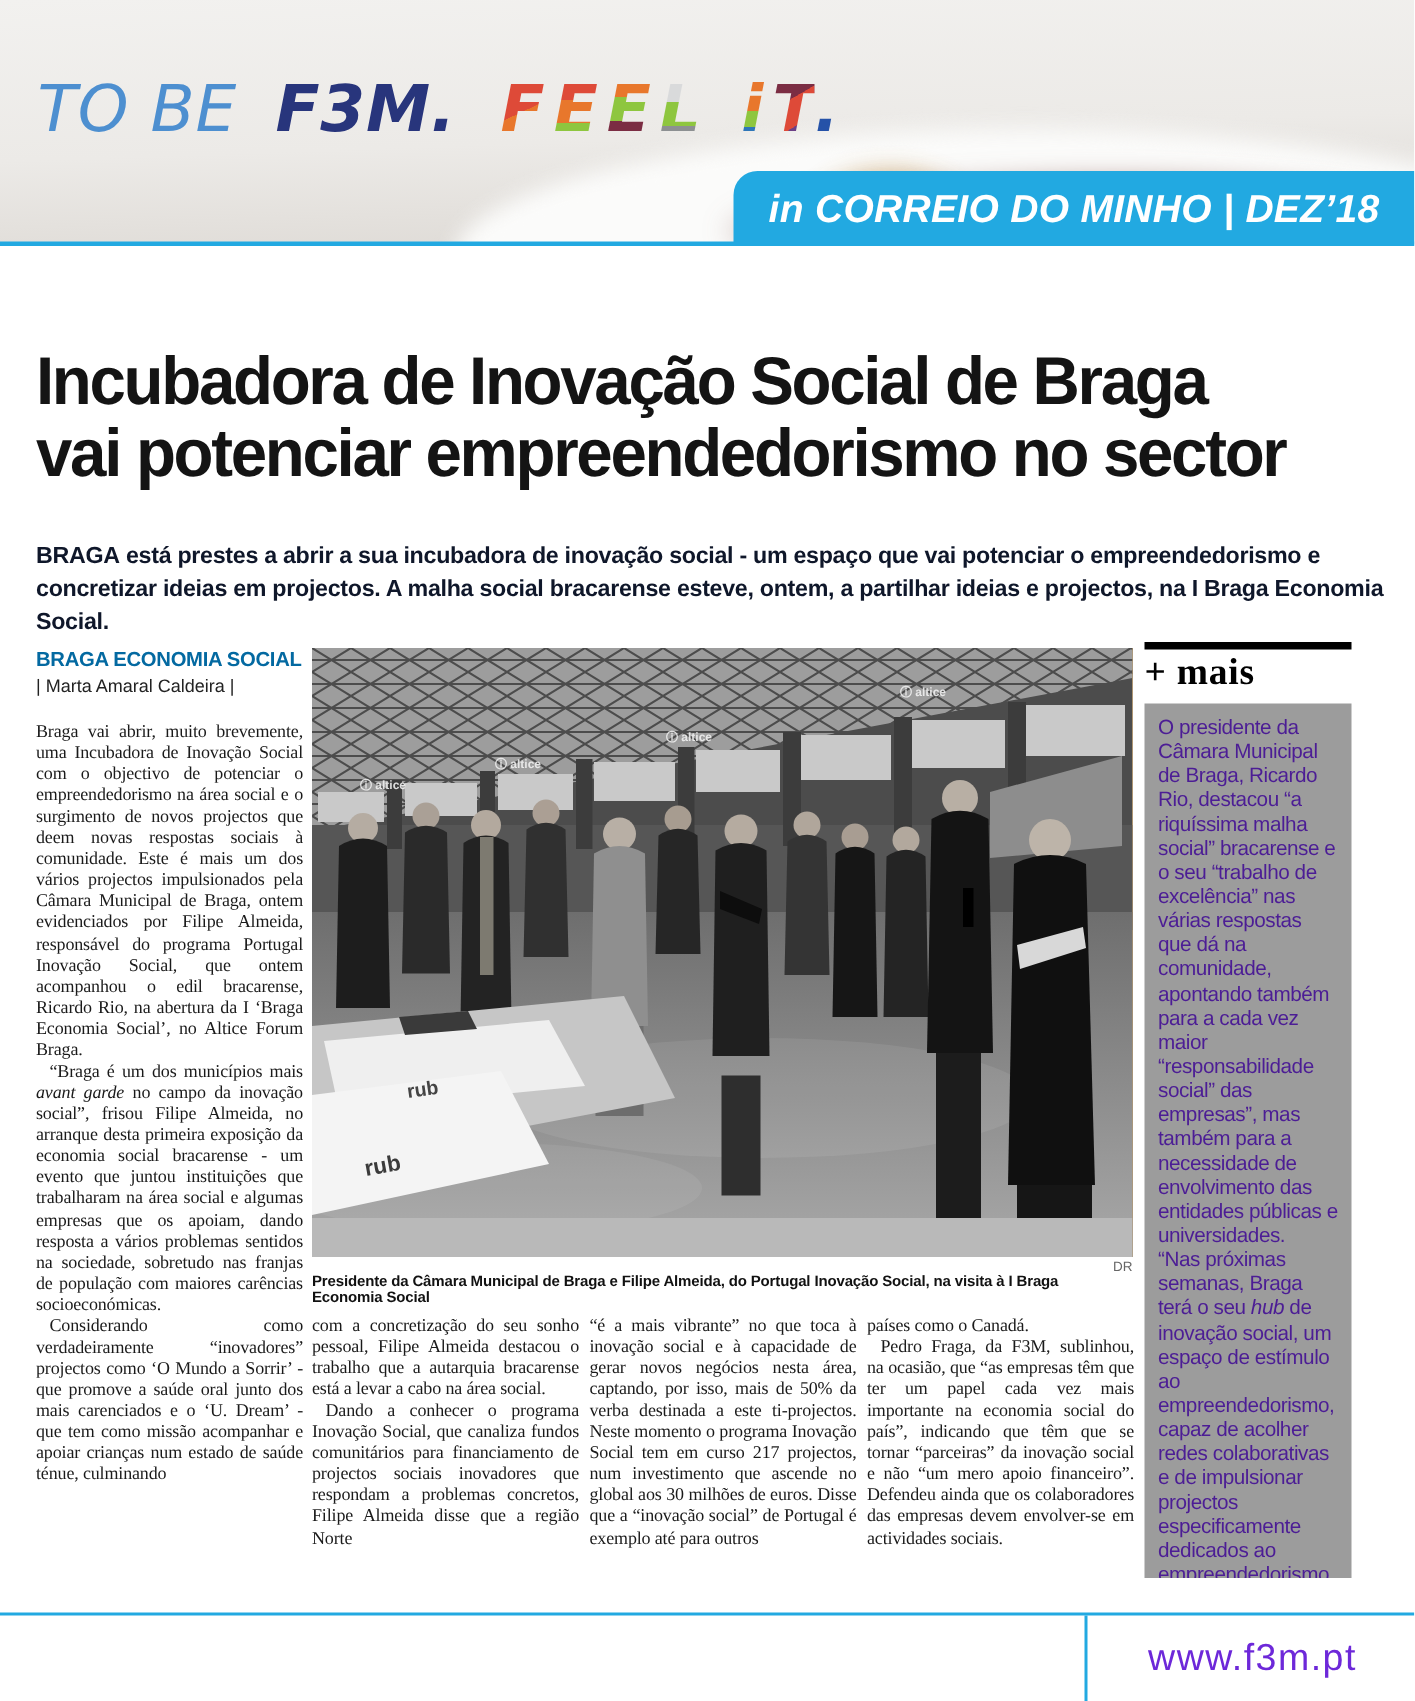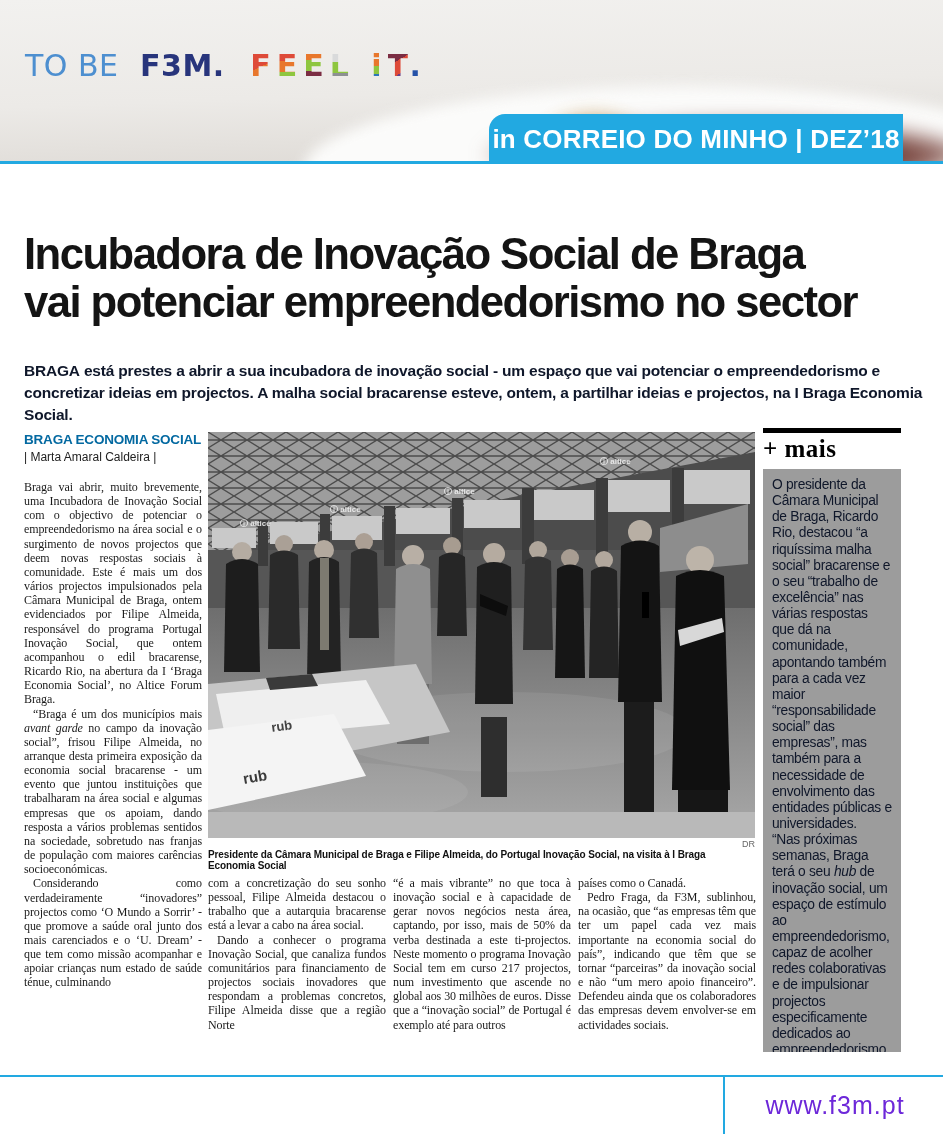--- a/index.html
+++ b/index.html
@@ -8,37 +8,37 @@
   
   .masthead{position:absolute;left:0;top:0;width:943px;height:163px;overflow:hidden;
     background:linear-gradient(178deg,#f2f1ef 0%,#eceae7 55%,#dcd8d3 100%);}
   .art-rim{position:absolute;right:-120px;top:86px;width:760px;height:170px;border-radius:50%;
     background:#fbfbfa;filter:blur(7px);}
   .art-red{position:absolute;right:-20px;top:118px;width:480px;height:70px;border-radius:50%;
     background:radial-gradient(ellipse at 55% 55%,#5d2b33 0%,#7c4a43 45%,rgba(124,74,67,0) 75%);filter:blur(9px);}
   .art-gold{position:absolute;right:305px;top:118px;width:90px;height:48px;border-radius:50%;
     background:#b9893e;filter:blur(10px);opacity:.85;}
   .cyan-rule{position:absolute;left:0;top:161px;width:943px;height:3px;}
-  .logo{position:absolute;left:25px;top:48px;font-family:"DejaVu Sans",sans-serif;font-size:30px;white-space:nowrap;}
+  .logo{position:absolute;left:25px;top:48px;font-family:"DejaVu Sans",sans-serif;font-size:43px;white-space:nowrap;font-style:italic;}
   .tobe{font-weight:normal;letter-spacing:0.5px;}
   .f3m{font-weight:bold;margin-left:12px;letter-spacing:0.5px;}
   .feel{margin-left:16px;letter-spacing:6px;}
   .fl{font-weight:bold;}
   .fl0{color:#de4a38;background-image:linear-gradient(155deg,#c9cdce 14%,#de4a38 14% 50%,#e8772c 50% 80%,#de4a38 80%);}
   .fl1{color:#e8772c;background-image:linear-gradient(180deg,#de4a38 0 38%,#e8772c 38% 68%,#8ec63f 68%);}
   .fl2{color:#8ec63f;background-image:linear-gradient(180deg,#e8772c 0 34%,#8ec63f 34% 66%,#7b2d43 66%);}
   .fl3{color:#9aa0a3;background-image:linear-gradient(180deg,#d9dadb 0 40%,#8ec63f 40% 72%,#8d9092 72%);}
   .fl5{color:#e8772c;background-image:linear-gradient(180deg,#e8772c 0 52%,#8ec63f 52% 74%,#2e76b8 74%);}
   .fl6{color:#7b2d43;background-image:linear-gradient(150deg,#7b2d43 0 38%,#de4a38 38% 68%,#6b3f86 68%);}
   .fl7{color:#2552a8;background-image:linear-gradient(180deg,#2552a8 0,#2552a8 100%);}
   @supports ((-webkit-background-clip:text)){
     .fl0,.fl1,.fl2,.fl3,.fl5,.fl6,.fl7{-webkit-background-clip:text;background-clip:text;color:transparent;}
   }
-  .banner{position:absolute;left:489px;top:114px;width:414px;height:50px;border-top-left-radius:16px;
-    display:flex;align-items:center;justify-content:center;}
+  .banner{position:absolute;left:489px;top:114px;width:454px;height:50px;border-top-left-radius:16px;
+    display:flex;align-items:center;justify-content:center;font-style:italic;}
   .banner span{color:#fff;font-weight:bold;font-size:26px;letter-spacing:0.2px;white-space:nowrap;}
 
   
   .headline{position:absolute;left:24px;top:230px;width:912px;margin:0;color:#141414;
     font-size:45px;line-height:1.07;font-weight:bold;letter-spacing:-1.6px;
     transform:scaleX(0.97);transform-origin:left top;}
   .lead{position:absolute;left:24px;top:360px;width:908px;margin:0;color:#0f172a;
     font-weight:bold;font-size:15.5px;line-height:1.42;letter-spacing:-0.2px;}
 
   
@@ -55,21 +55,21 @@
 
   
   .photo{position:absolute;left:208px;top:432px;width:547px;height:406px;margin:0;background:#a16207;}
   .credit{position:absolute;left:208px;top:839px;width:547px;text-align:right;font-size:9px;color:#666;}
   .caption{position:absolute;left:208px;top:849px;width:547px;font-size:10px;font-weight:bold;color:#111;letter-spacing:-0.1px;}
 
   
   .sidebar{position:absolute;left:763px;top:428px;width:138px;}
   .sb-rule{height:5px;background:#000;}
   .sb-title{font-family:"Liberation Serif",serif;font-weight:bold;font-size:25px;color:#000;margin:2px 0 6px 0;letter-spacing:0.5px;}
-  .sb-box{background:#9c9c9c;color:#0f172a;padding:8px 9px 14px 9px;height:561px;overflow:hidden;
+  .sb-box{background:#9c9c9c;color:#4c1d95;padding:8px 9px 14px 9px;height:561px;overflow:hidden;
     font-size:13.8px;line-height:1.17;letter-spacing:-0.3px;}
   .sb-box p{margin:0;}
 
   
   .footer-rule{position:absolute;left:0;top:1075px;width:943px;height:2px;}
   .footer-cell{position:absolute;left:723px;top:1077px;width:220px;height:57px;
     display:flex;align-items:center;justify-content:center;border-left:2px solid;}
   .footer-cell span{font-size:25px;letter-spacing:1px;}
 </style>
 </head>

